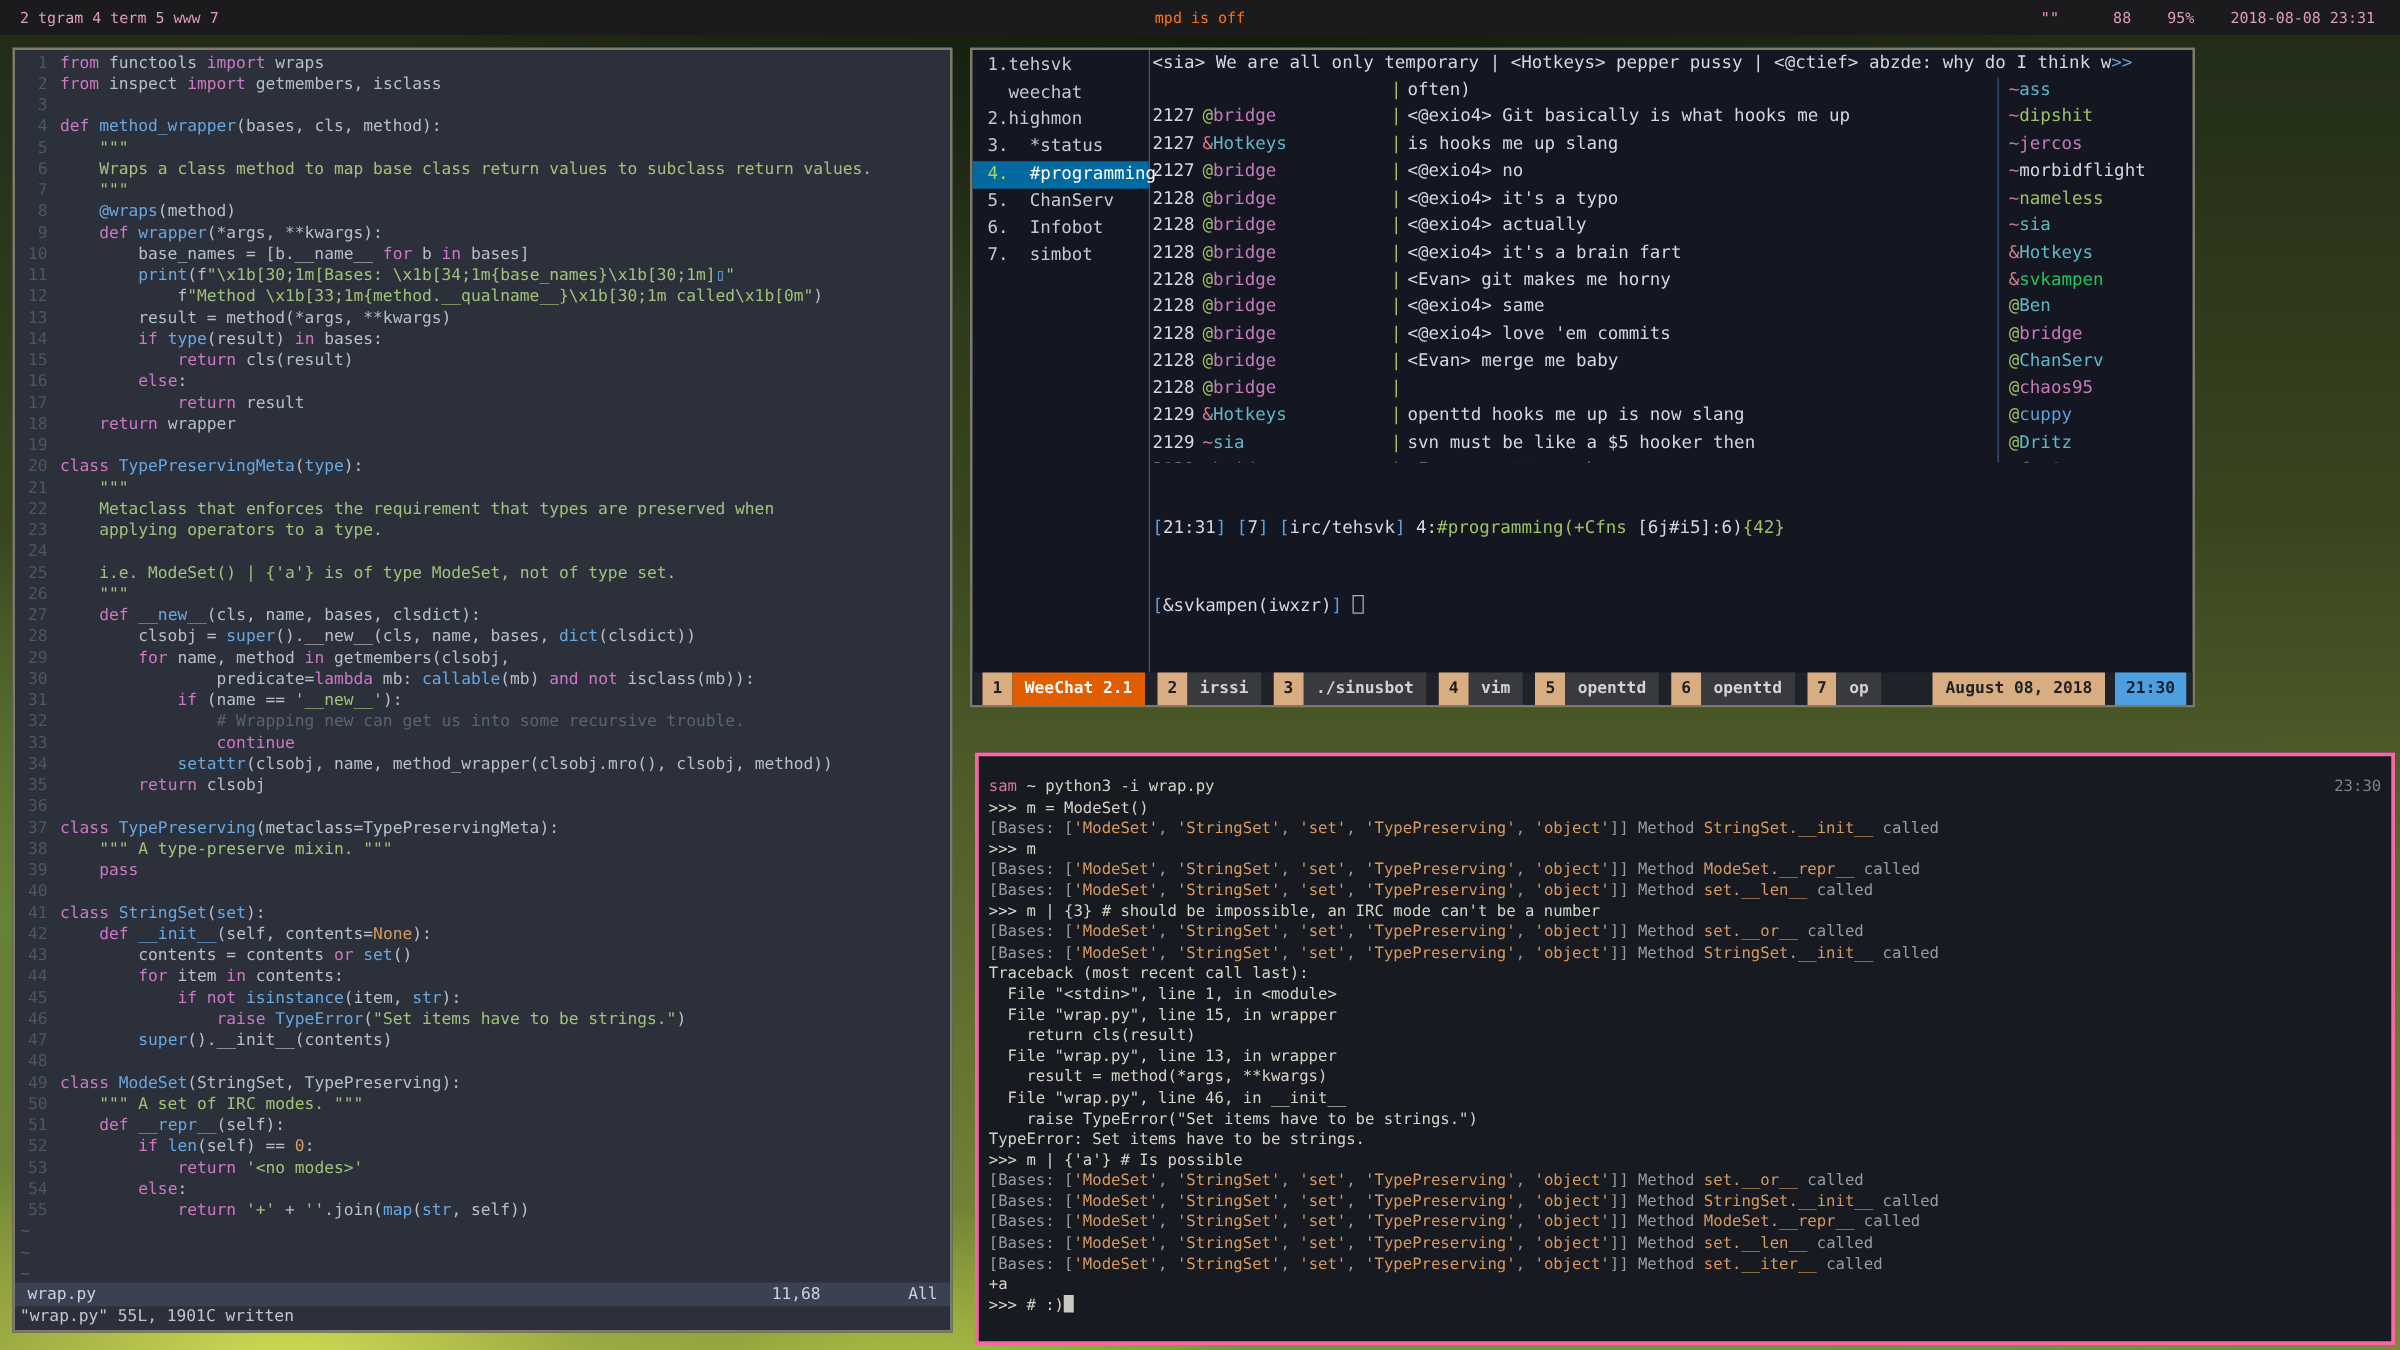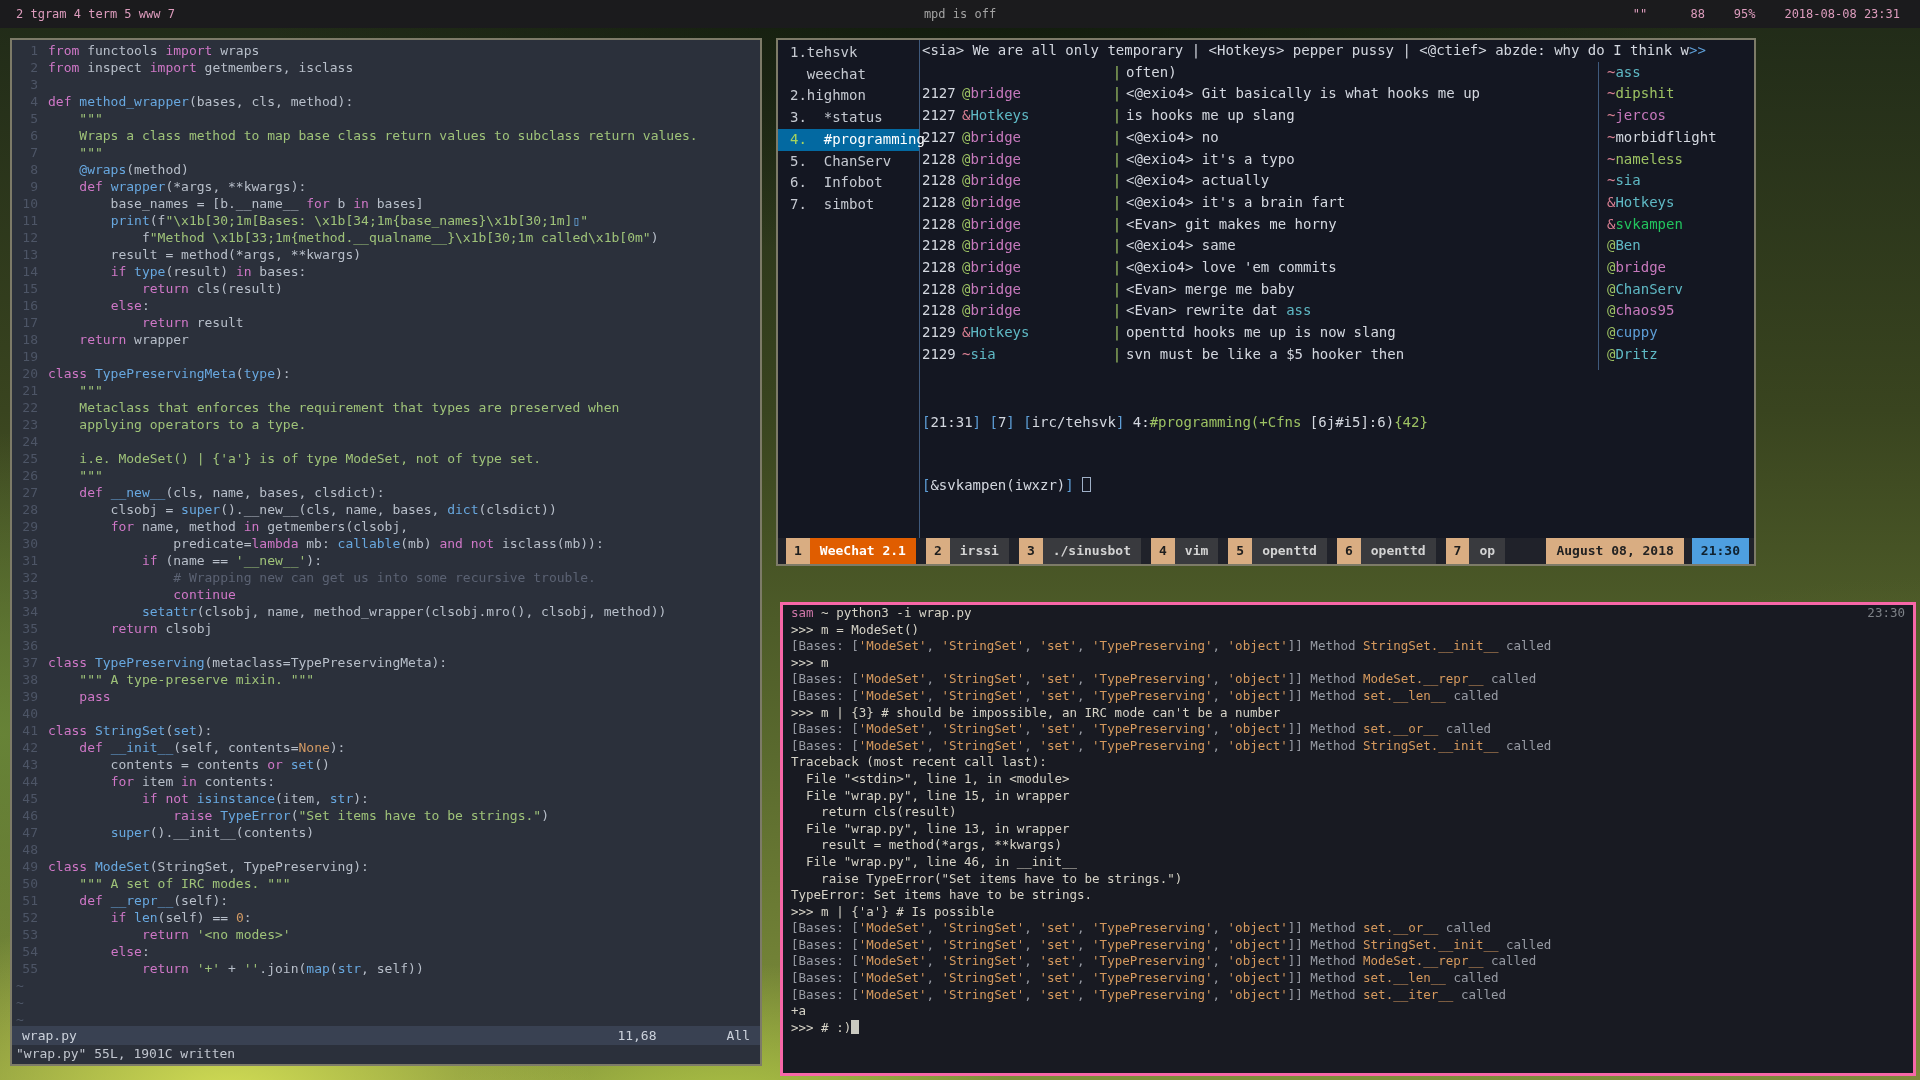--- a/index.html
+++ b/index.html
@@ -12,21 +12,21 @@
       radial-gradient(ellipse 600px 420px at 0% 68%, rgba(108,140,58,.75), rgba(108,140,58,0) 72%),
       radial-gradient(ellipse 760px 520px at 100% 88%, rgba(128,126,62,.55), rgba(128,126,62,0) 72%),
       radial-gradient(ellipse 900px 320px at 52% 0%, rgba(16,26,12,.92), rgba(16,26,12,0) 82%),
       linear-gradient(180deg,#202a18 0%,#39441f 38%,#5a6a2e 70%,#7f8f3b 100%);
     position:relative;
   }
   
   #topbar{position:absolute;left:0;top:0;width:1920px;height:28px;background:#1b1b1d;
     display:flex;align-items:center;font-size:12px;}
   #topbar .tb-left{color:#dd9cbd;padding-left:16px;white-space:pre}
-  #topbar .tb-center{color:#a3a3a3;position:absolute;left:0;right:0;text-align:center}
+  #topbar .tb-center{color:#f97316;position:absolute;left:0;right:0;text-align:center}
   #topbar .tb-right{color:#dd9cbd;margin-left:auto;padding-right:20px;white-space:pre}
   
   .pane{position:absolute;background:#161924}
   #vim{left:10px;top:38px;width:752px;height:1028px;border:2px solid #7d7b68;background:#2b303b;
        display:flex;flex-direction:column;font-size:13px;line-height:17px;color:#b8bfca}
   .vim-code{flex:1;padding-top:2px;overflow:hidden;white-space:pre}
   .vline{display:flex;white-space:pre}
   .lnum{width:36px;text-align:right;padding-right:10px;color:#4d5566;flex:none}
   .lcode{white-space:pre}
   .vtilde{color:#4d5566;padding-left:4px}
@@ -68,21 +68,21 @@
   .hb-tab{display:flex}
   .hb-num{background:#d9ad82;color:#1e1e1e;padding:0 8px;font-weight:bold}
   .hb-label{background:#393a3e;color:#d3d3d3;padding:0 10px;font-weight:bold}
   .hb-tab.active .hb-label{background:#e05d00;color:#ffffff}
   .hb-right{margin-left:auto;display:flex;gap:8px;padding-right:5px}
   .hb-date{background:#d9ad82;color:#222;padding:0 10px;font-weight:bold}
   .hb-time{background:#4e9fe0;color:#10212e;padding:0 9px;font-weight:bold}
   
   #term{left:780px;top:602px;width:1136px;height:474px;border:3px solid #f767a8;background:#181a22;
      font-size:12.5px;line-height:16.6px}
-  .term-body{padding:0 8px;overflow:hidden}
+  .term-body{padding:16px 8px;overflow:hidden}
   .term-row{display:flex;white-space:pre}
   .term-row .tr-right{margin-left:auto;color:#7e8288}
   .c-tw{color:#d6d3c7}.c-gr{color:#979ba4}.c-o{color:#d69a5e}.c-tm{color:#cf77a9}
   .cur-b{display:inline-block;width:8px;height:14px;background:#c9c9c0;vertical-align:-2px}
 </style>
 </head>
 <body>
 
 <div id="topbar">
   <span class="tb-left">2 tgram 4 term 5 www 7</span>
@@ -113,21 +113,21 @@
             <div class="chat-row"><span class="ct c-w">2127</span><span class="cn"><span class="c-g">@</span><span class="c-m">bridge</span></span><span class="cs">|</span><span class="cm"><span class="c-w">&lt;@exio4&gt; Git basically is what hooks me up</span></span></div>
             <div class="chat-row"><span class="ct c-w">2127</span><span class="cn"><span class="c-p">&amp;</span><span class="c-y">Hotkeys</span></span><span class="cs">|</span><span class="cm"><span class="c-w">is hooks me up slang</span></span></div>
             <div class="chat-row"><span class="ct c-w">2127</span><span class="cn"><span class="c-g">@</span><span class="c-m">bridge</span></span><span class="cs">|</span><span class="cm"><span class="c-w">&lt;@exio4&gt; no</span></span></div>
             <div class="chat-row"><span class="ct c-w">2128</span><span class="cn"><span class="c-g">@</span><span class="c-m">bridge</span></span><span class="cs">|</span><span class="cm"><span class="c-w">&lt;@exio4&gt; it's a typo</span></span></div>
             <div class="chat-row"><span class="ct c-w">2128</span><span class="cn"><span class="c-g">@</span><span class="c-m">bridge</span></span><span class="cs">|</span><span class="cm"><span class="c-w">&lt;@exio4&gt; actually</span></span></div>
             <div class="chat-row"><span class="ct c-w">2128</span><span class="cn"><span class="c-g">@</span><span class="c-m">bridge</span></span><span class="cs">|</span><span class="cm"><span class="c-w">&lt;@exio4&gt; it's a brain fart</span></span></div>
             <div class="chat-row"><span class="ct c-w">2128</span><span class="cn"><span class="c-g">@</span><span class="c-m">bridge</span></span><span class="cs">|</span><span class="cm"><span class="c-w">&lt;Evan&gt; git makes me horny</span></span></div>
             <div class="chat-row"><span class="ct c-w">2128</span><span class="cn"><span class="c-g">@</span><span class="c-m">bridge</span></span><span class="cs">|</span><span class="cm"><span class="c-w">&lt;@exio4&gt; same</span></span></div>
             <div class="chat-row"><span class="ct c-w">2128</span><span class="cn"><span class="c-g">@</span><span class="c-m">bridge</span></span><span class="cs">|</span><span class="cm"><span class="c-w">&lt;@exio4&gt; love 'em commits</span></span></div>
             <div class="chat-row"><span class="ct c-w">2128</span><span class="cn"><span class="c-g">@</span><span class="c-m">bridge</span></span><span class="cs">|</span><span class="cm"><span class="c-w">&lt;Evan&gt; merge me baby</span></span></div>
-            <div class="chat-row"><span class="ct c-w">2128</span><span class="cn"><span class="c-g">@</span><span class="c-m">bridge</span></span><span class="cs">|</span><span class="cm"><span class="c-w">&lt;Evan&gt; rewrite dat </span><span class="c-y">ass</span></span></div>
+            <div class="chat-row"><span class="ct c-w">2128</span><span class="cn"><span class="c-g">@</span><span class="c-m">bridge</span></span><span class="cs">|</span></div>
             <div class="chat-row"><span class="ct c-w">2129</span><span class="cn"><span class="c-p">&amp;</span><span class="c-y">Hotkeys</span></span><span class="cs">|</span><span class="cm"><span class="c-w">openttd hooks me up is now slang</span></span></div>
             <div class="chat-row"><span class="ct c-w">2129</span><span class="cn"><span class="c-p">~</span><span class="c-y">sia</span></span><span class="cs">|</span><span class="cm"><span class="c-w">svn must be like a $5 hooker then</span></span></div>
             <div class="chat-row"><span class="ct c-w">2129</span><span class="cn"><span class="c-g">@</span><span class="c-m">bridge</span></span><span class="cs">|</span><span class="cm"><span class="c-w">&lt;Evan&gt; pretty much</span></span></div>
           </div>
         <div class="wc-nicks"><div class="nick-row"><span class="c-p">~</span><span class="c-y">ass</span></div><div class="nick-row"><span class="c-p">~</span><span class="c-g">dipshit</span></div><div class="nick-row"><span class="c-p">~</span><span class="c-m">jercos</span></div><div class="nick-row"><span class="c-p">~</span><span class="c-w">morbidflight</span></div><div class="nick-row"><span class="c-p">~</span><span class="c-g">nameless</span></div><div class="nick-row"><span class="c-p">~</span><span class="c-y">sia</span></div><div class="nick-row"><span class="c-p">&amp;</span><span class="c-y">Hotkeys</span></div><div class="nick-row"><span class="c-p">&amp;</span><span class="c-dk">svkampen</span></div><div class="nick-row"><span class="c-g">@</span><span class="c-y">Ben</span></div><div class="nick-row"><span class="c-g">@</span><span class="c-m">bridge</span></div><div class="nick-row"><span class="c-g">@</span><span class="c-y">ChanServ</span></div><div class="nick-row"><span class="c-g">@</span><span class="c-m">chaos95</span></div><div class="nick-row"><span class="c-g">@</span><span class="c-u">cuppy</span></div><div class="nick-row"><span class="c-g">@</span><span class="c-y">Dritz</span></div><div class="nick-row"><span class="c-g">@</span><span class="c-y">fox^</span></div></div>
       </div>
       <div class="wc-statusrows">
         <div class="wc-status"><span class="c-u">[</span><span class="c-w">21:31</span><span class="c-u">]</span><span class="c-w"> </span><span class="c-u">[</span><span class="c-w">7</span><span class="c-u">]</span><span class="c-w"> </span><span class="c-u">[</span><span class="c-w">irc/tehsvk</span><span class="c-u">]</span><span class="c-w"> 4:</span><span class="c-g">#programming</span><span class="c-g">(+Cfns </span><span class="c-w">[6j#i5]:6)</span><span class="c-g">{42}</span></div>
         <div class="wc-input"><span class="c-u">[</span><span class="c-w">&amp;svkampen(iwxzr)</span><span class="c-u">]</span><span class="c-w"> </span><span class="cur-o"></span></div>
       </div>

